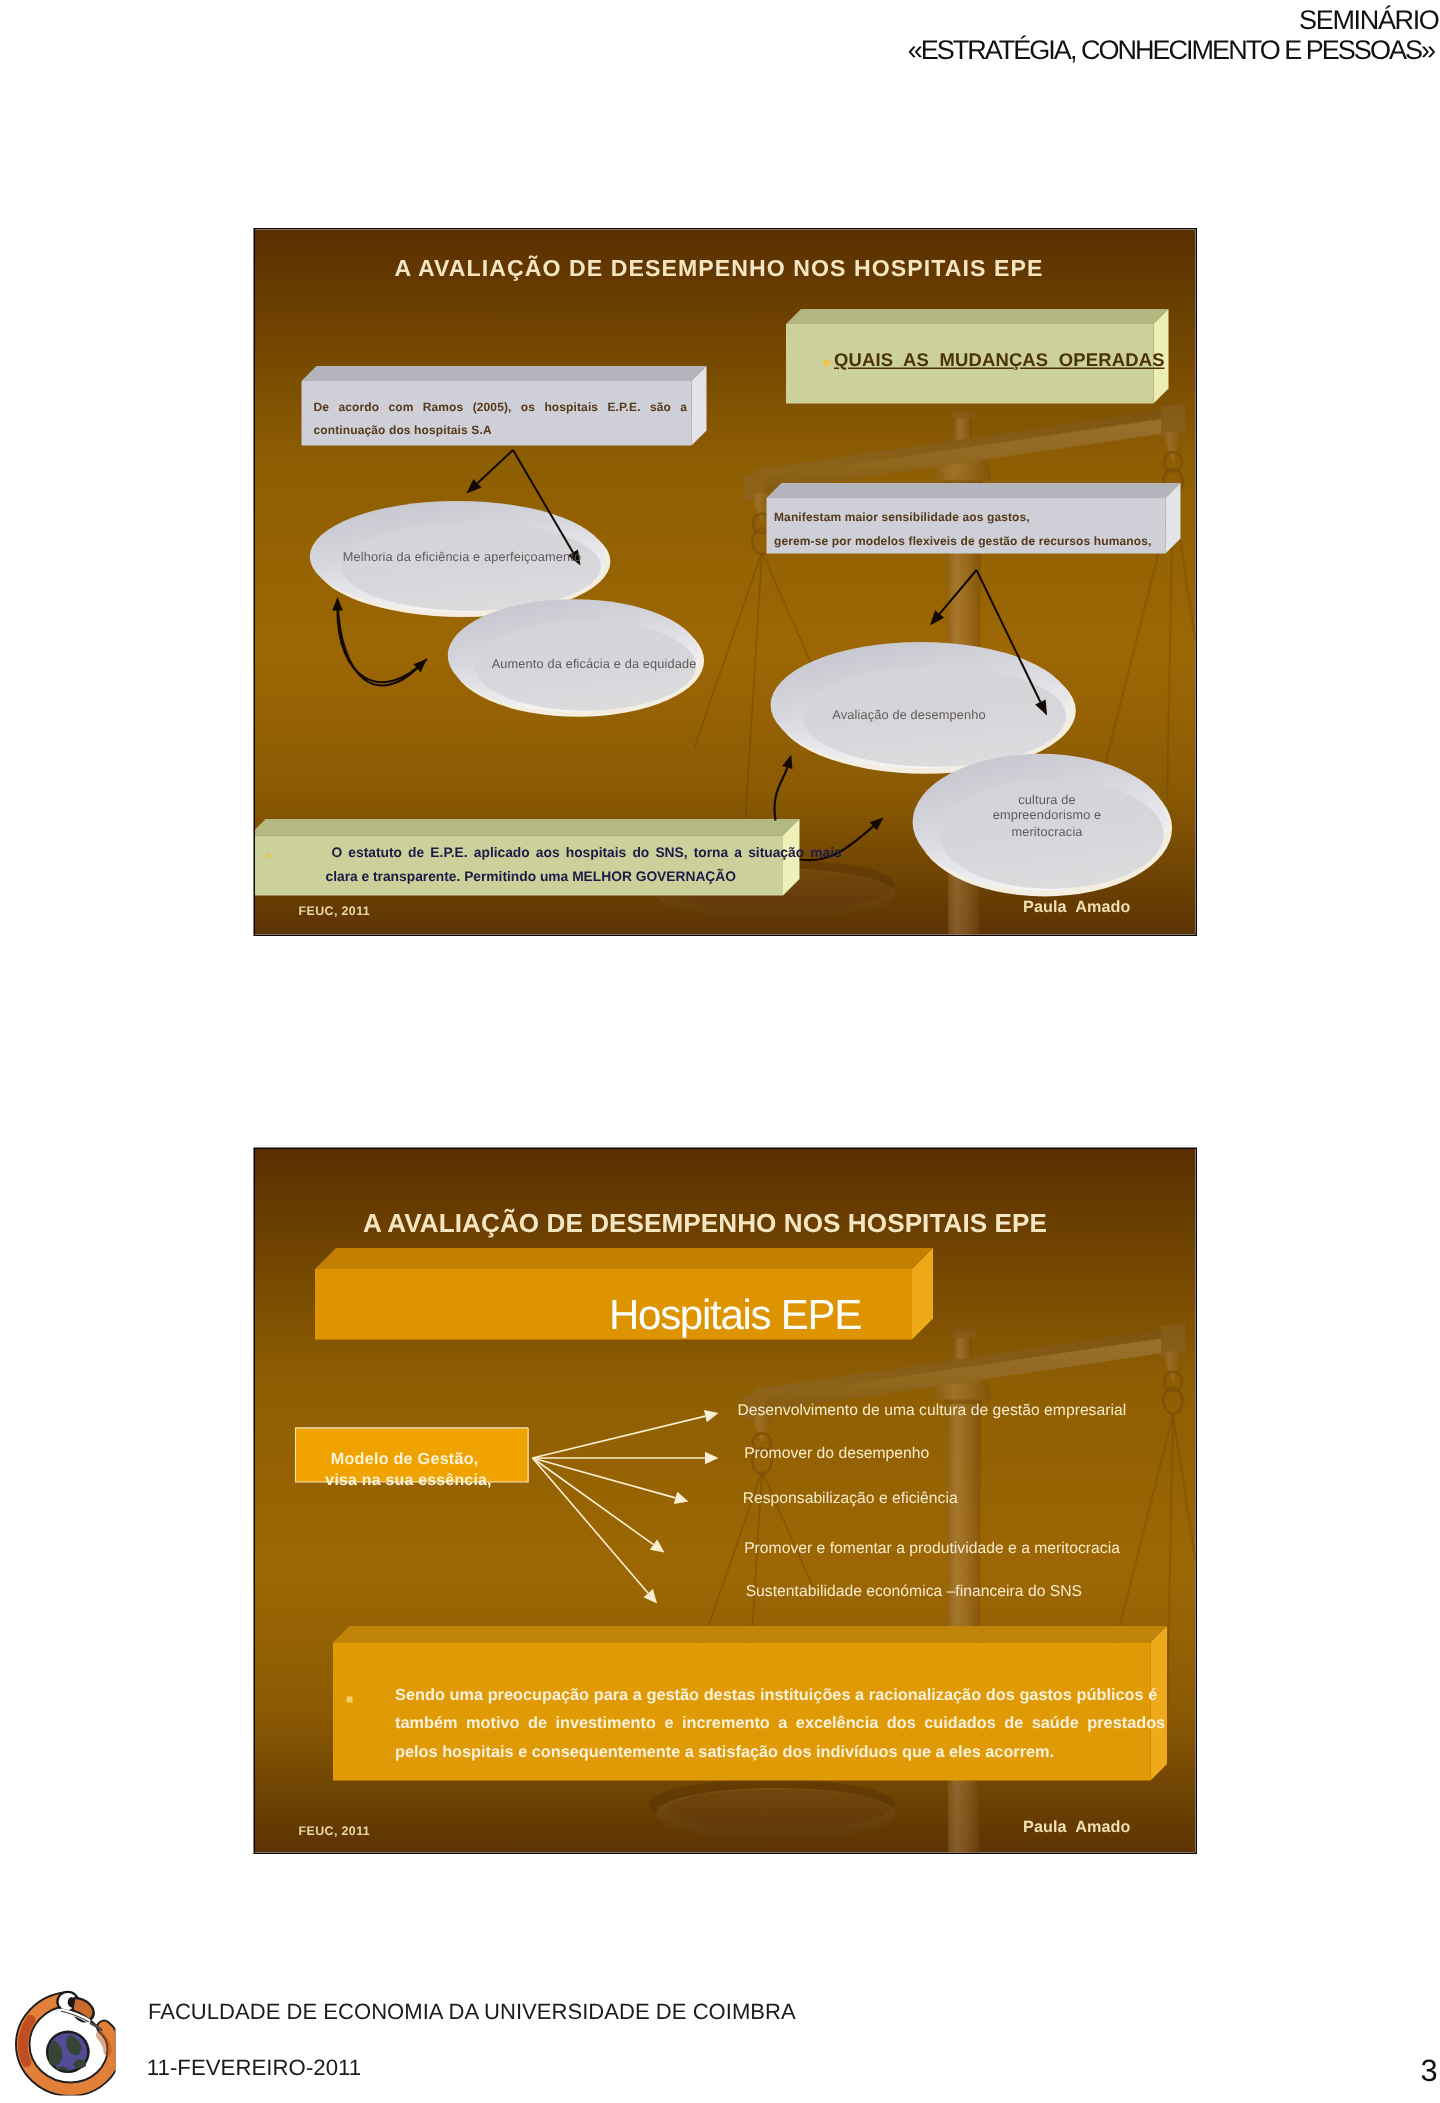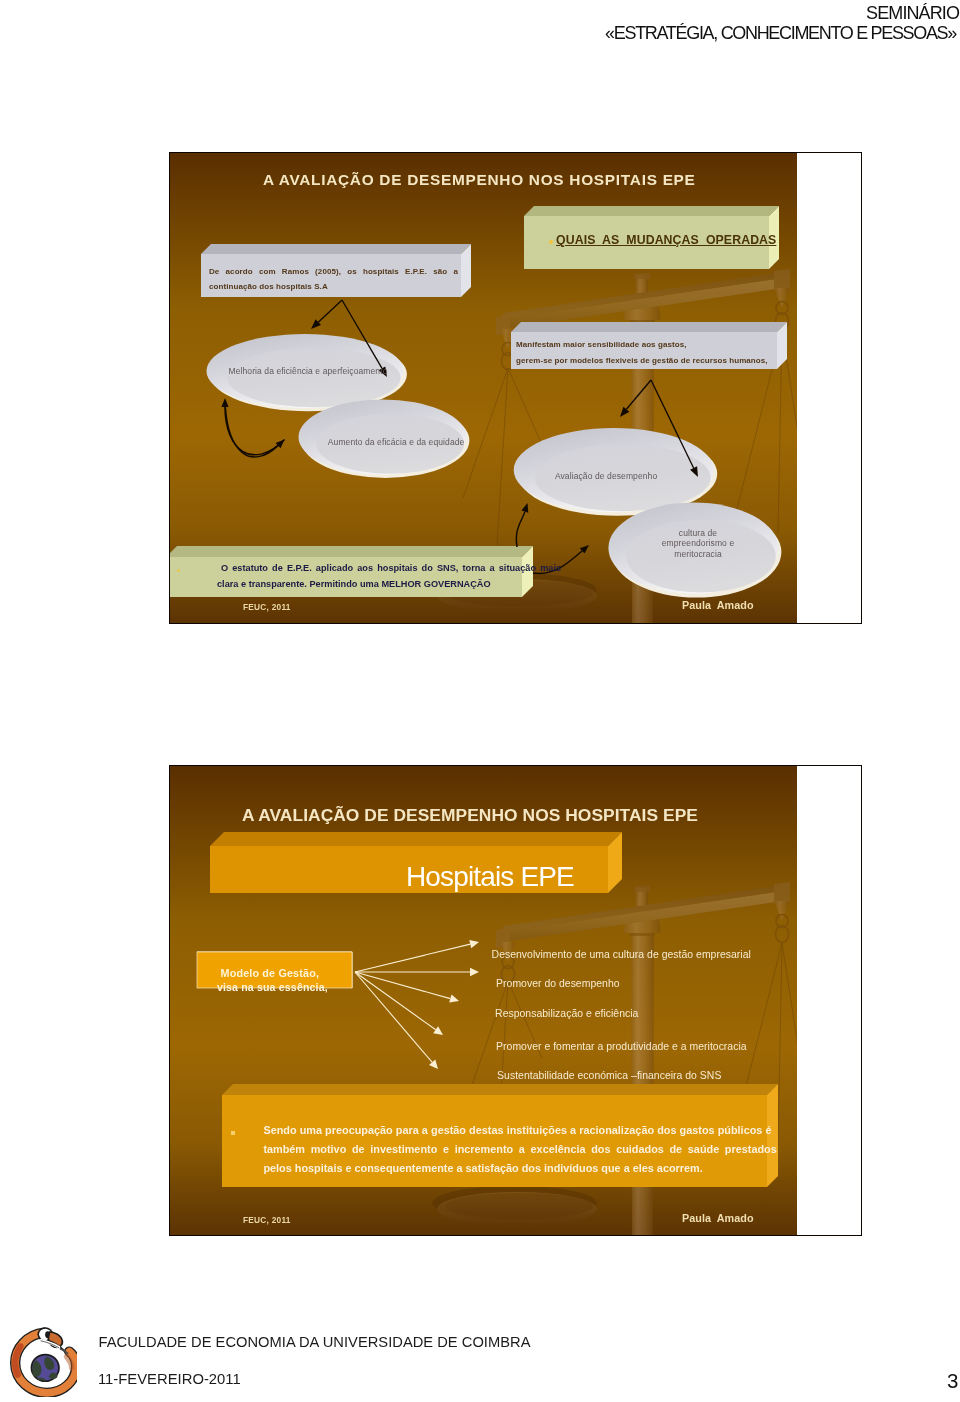--- a/index.html
+++ b/index.html
@@ -7,42 +7,42 @@
   body{width:960px;height:1402px;font-family:"Liberation Sans",sans-serif;position:relative;overflow:hidden;
        -webkit-font-smoothing:antialiased;}
   .page{position:absolute;left:0;top:0;width:960px;height:1402px;}
 
   
   .hdr{position:absolute;left:0;top:0;width:960px;color:#111;}
   .hdr .l1{position:absolute;right:1px;top:3px;font-size:18px;letter-spacing:-0.9px;white-space:nowrap;margin-left:10px;}
   .hdr .l2{position:absolute;right:4px;top:23px;font-size:18px;letter-spacing:-1.32px;white-space:nowrap;}
 
   
-  .slide{position:absolute;left:169px;width:693px;box-sizing:border-box;overflow:hidden;
+  .slide{position:absolute;left:169px;width:629px;box-sizing:border-box;overflow:hidden;
          border:1.3px solid #0d0600;}
   #slide1{top:152px;height:472px;}
   #slide2{top:765px;height:471px;}
   .slide svg{display:block;position:absolute;left:0;top:0;}
   .lay{position:absolute;left:0;top:0;width:100%;height:100%;}
   .stitle{position:absolute;font-weight:bold;color:#F4E6C3;white-space:nowrap;}
   #s1title{left:93px;top:18px;font-size:15.4px;letter-spacing:.72px;}
   #s2title{left:72px;top:39px;font-size:17.4px;letter-spacing:.05px;}
 
   
   .boxtxt{position:absolute;color:#54391a;font-size:8px;font-weight:bold;white-space:pre;letter-spacing:.08px;}
   .ovaltxt{position:absolute;color:#60585a;font-size:8.5px;white-space:pre;letter-spacing:.1px;}
   .yellowtxt{position:absolute;color:#4a3307;font-size:8.6px;font-weight:bold;white-space:pre;}
   .navytxt{position:absolute;color:#1d1b46;font-size:9.2px;font-weight:bold;white-space:pre;padding-left:40px;}
-  .ftxt{position:absolute;font-size:8.3px;font-weight:bold;color:#E9D7A8;letter-spacing:.25px;white-space:pre;margin-left:44px;}
+  .ftxt{position:absolute;font-size:8.3px;font-weight:bold;color:#E9D7A8;letter-spacing:.25px;white-space:pre;}
   .ftxtR{position:absolute;font-size:10.8px;font-weight:bold;color:#F0DFB2;letter-spacing:.05px;white-space:pre;text-align:right;}
 
   
   .banner{position:absolute;color:#fff;font-size:27px;white-space:nowrap;}
   .modeltxt{position:absolute;color:#FFF4D8;font-size:11.5px;font-weight:bold;white-space:nowrap;margin-top:10px;}
-  .itemtxt{position:absolute;color:#F7EBCE;font-size:10.45px;white-space:pre;letter-spacing:.02px;margin-top:14px;}
+  .itemtxt{position:absolute;color:#F7EBCE;font-size:10.45px;white-space:pre;letter-spacing:.02px;}
   .btxt{position:absolute;color:#FBF1DD;font-size:10.87px;font-weight:bold;white-space:pre;margin-left:12px;}
   .bl{position:absolute;width:4px;height:4px;border-radius:50%;background:#F3C63A;}
   .bl2{position:absolute;width:3px;height:3px;border-radius:50%;background:#E8C64A;}
   .bl3{position:absolute;width:4px;height:4px;background:#F5CE6A;}
 
   
   .ftr-inst{position:absolute;left:98.6px;top:1334px;font-size:14.7px;color:#1b1b1b;letter-spacing:.02px;}
   .ftr-date{position:absolute;left:97.9px;top:1371px;font-size:14.8px;color:#1b1b1b;letter-spacing:.02px;}
   .ftr-page{position:absolute;left:947px;top:1369px;font-size:20.5px;color:#111;}
   .logo{position:absolute;left:10px;top:1325px;width:67px;height:72px;}

